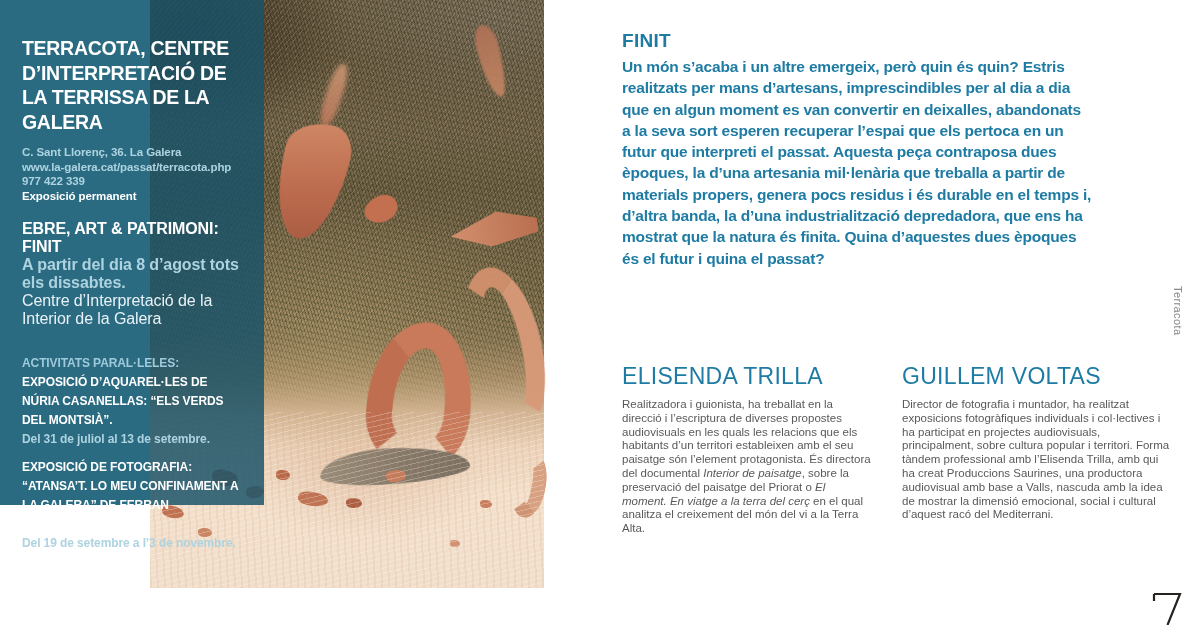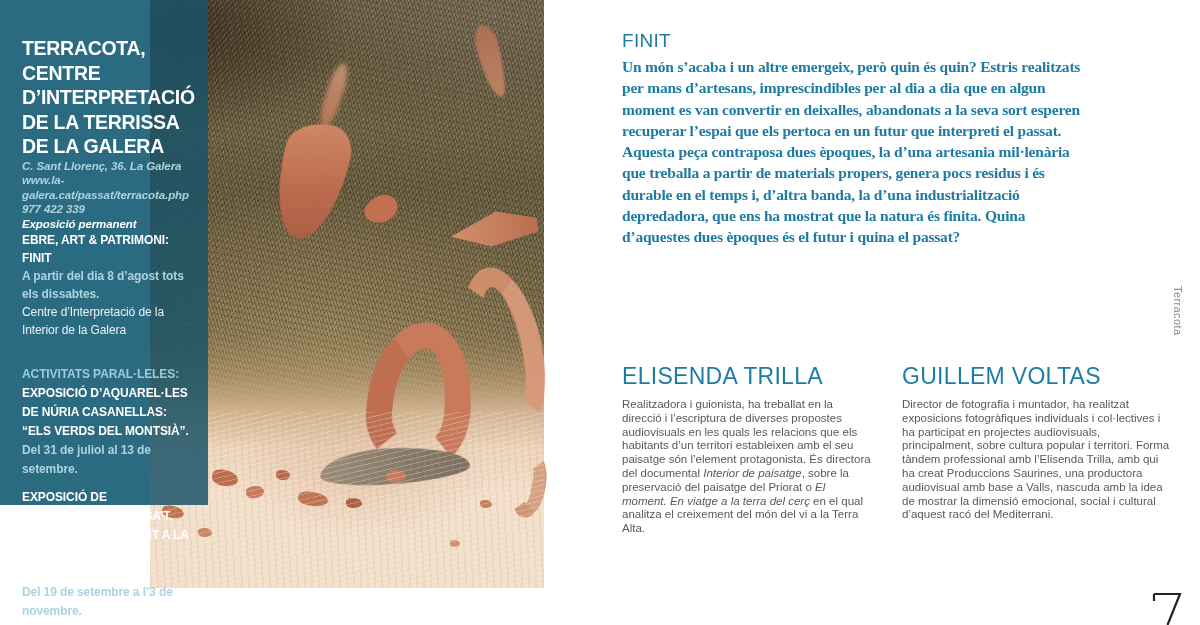--- a/index.html
+++ b/index.html
@@ -76,42 +76,42 @@
   .d4{left:148px;top:492px;width:30px;height:14px;background:#c07352;transform:rotate(6deg);}
   .d5{left:196px;top:498px;width:16px;height:10px;background:#ad5f43;}
   .d6{left:236px;top:470px;width:20px;height:12px;background:#c67c5a;transform:rotate(-8deg);}
   .d7{left:12px;top:506px;width:22px;height:12px;background:#c0714f;transform:rotate(10deg);}
   .d8{left:48px;top:528px;width:14px;height:9px;background:#ca8662;}
   .d9{left:330px;top:500px;width:12px;height:8px;background:#c97f5e;}
   .d10{left:300px;top:540px;width:10px;height:7px;background:#d29272;}
 
   
   .info-panel {
-    position:absolute; left:0; top:0; width:208px; height:505px;
+    position:absolute; left:0; top:0; width:264px; height:505px;
     padding:36px 18px 0 22px; color:#fff;
     background:linear-gradient(90deg,#2a6b82 0,#2a6b82 150px,rgba(24,82,104,0.83) 150px);
   }
   .panel-title { font-weight:bold; font-size:19.5px; line-height:24.5px; letter-spacing:-0.3px; }
-  .addr-block { font-weight:bold; font-size:11.5px; line-height:14.5px;
-    color:#aed3e0; letter-spacing:-0.1px;font-style:italic; }
+  .addr-block { margin-top:11px; font-weight:bold; font-size:11.5px; line-height:14.5px;
+    color:#aed3e0; letter-spacing:-0.1px; }
   .addr-block .white { color:#ffffff; }
-  .event-block { margin-top:0; font-weight:bold; font-size:12px; line-height:18px;
+  .event-block { margin-top:17px; font-weight:bold; font-size:16px; line-height:18px;
     letter-spacing:-0.1px; }
   .event-dates { color:#aed3e0; }
   .event-venue { color:#e9f2f6; font-weight:normal; }
   .activities-block { margin-top:26px; font-weight:bold; font-size:12px; line-height:19px;
     letter-spacing:-0.1px; }
   .act-heading { color:#9ecadb; }
   .act-dates { color:#aed3e0; }
   .act + .act { margin-top:9px; }
 
   
   .article { position:absolute; left:622px; top:30px; width:470px; color:#1e7ba3; }
-  .article-title { font-size:19px; font-weight:normal; letter-spacing:0.3px; margin-bottom:4px; }
-  .article-body { font-size:15.5px; line-height:21.3px; font-weight:bold; letter-spacing:-0.2px;font-family:Liberation Serif, serif; }
+  .article-title { font-size:19px; font-weight:bold; letter-spacing:0.3px; margin-bottom:4px; }
+  .article-body { font-size:15.5px; line-height:21.3px; font-weight:bold; letter-spacing:-0.2px; }
 
   
   .bio { position:absolute; top:363px; }
   .bio-1 { left:622px; width:250px; }
   .bio-2 { left:902px; width:268px; }
   .bio-name { font-size:23px; font-weight:400; color:#1e7ba3; letter-spacing:0.3px;
     margin-bottom:8px; white-space:nowrap; }
   .bio-text { font-size:11.5px; line-height:13.8px; color:#58595b; }
 
   

